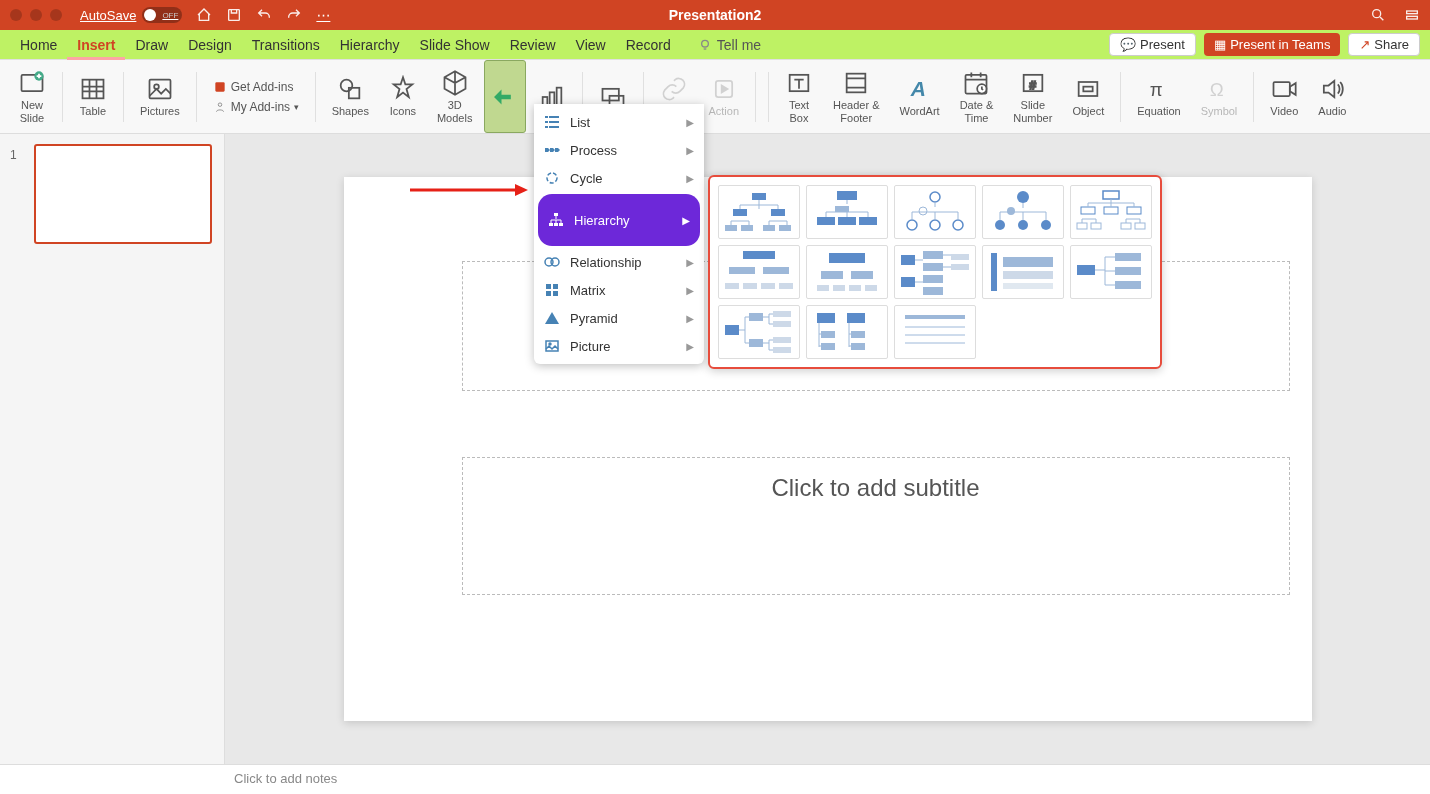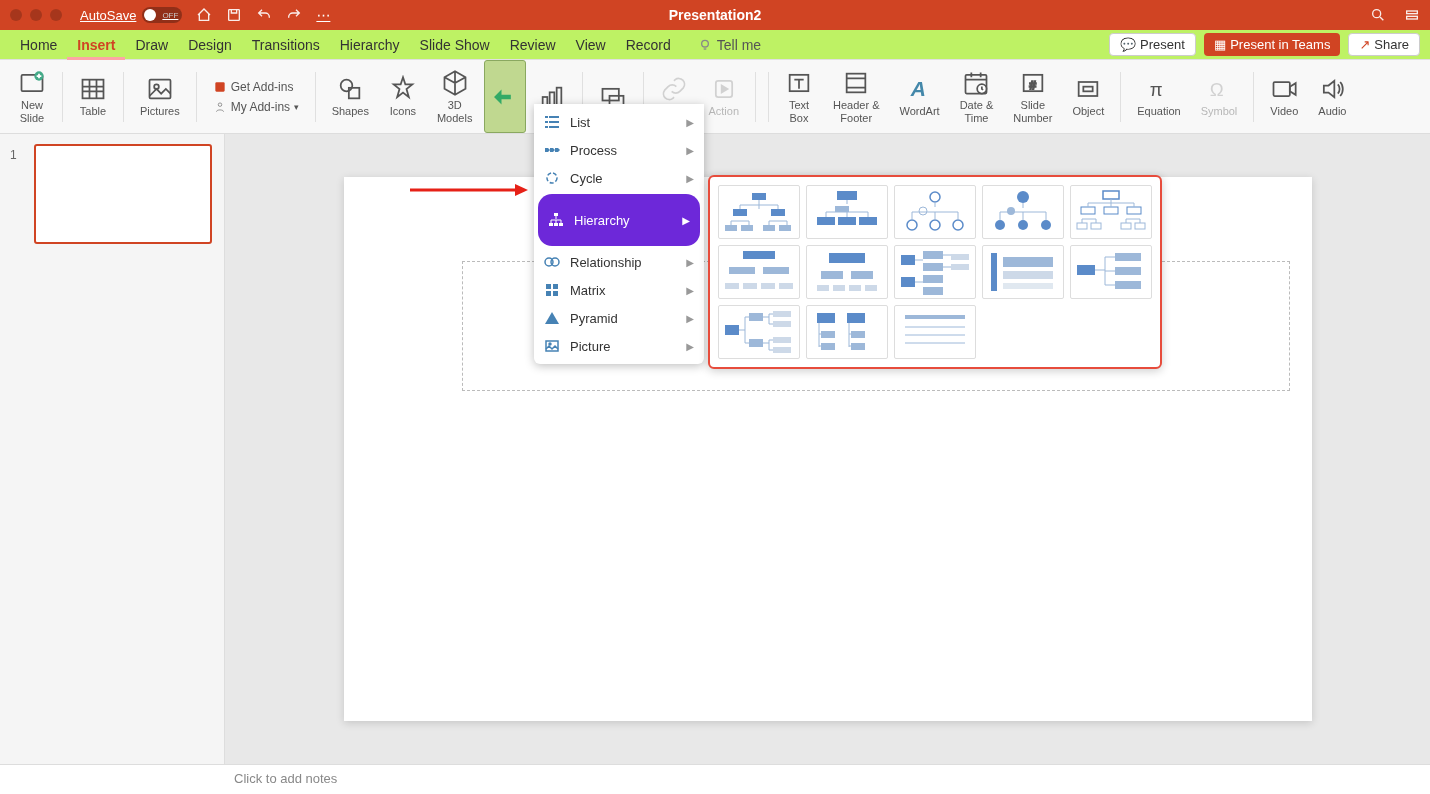--- a/index.html
+++ b/index.html
@@ -365,20 +365,21 @@
 </div>
 
 <div class="main">
   <div class="thumb-panel">
     <div class="thumb-num">1</div>
     <div class="thumb"></div>
   </div>
   <div class="slide-area">
     <div class="slide">
       <div class="title-ph">Click to add title</div>
+      <div class="subtitle-ph">Click to add subtitle</div>
     </div>
   </div>
 </div>
 
 <div class="sa-menu">
   <div class="sa-item">
     <svg class="sa-ico" viewBox="0 0 16 16" fill="#4682b4">
         <rect x="1" y="2" width="3" height="2"></rect>
         <rect x="5" y="2" width="10" height="2"></rect>
         <rect x="1" y="7" width="3" height="2"></rect>

